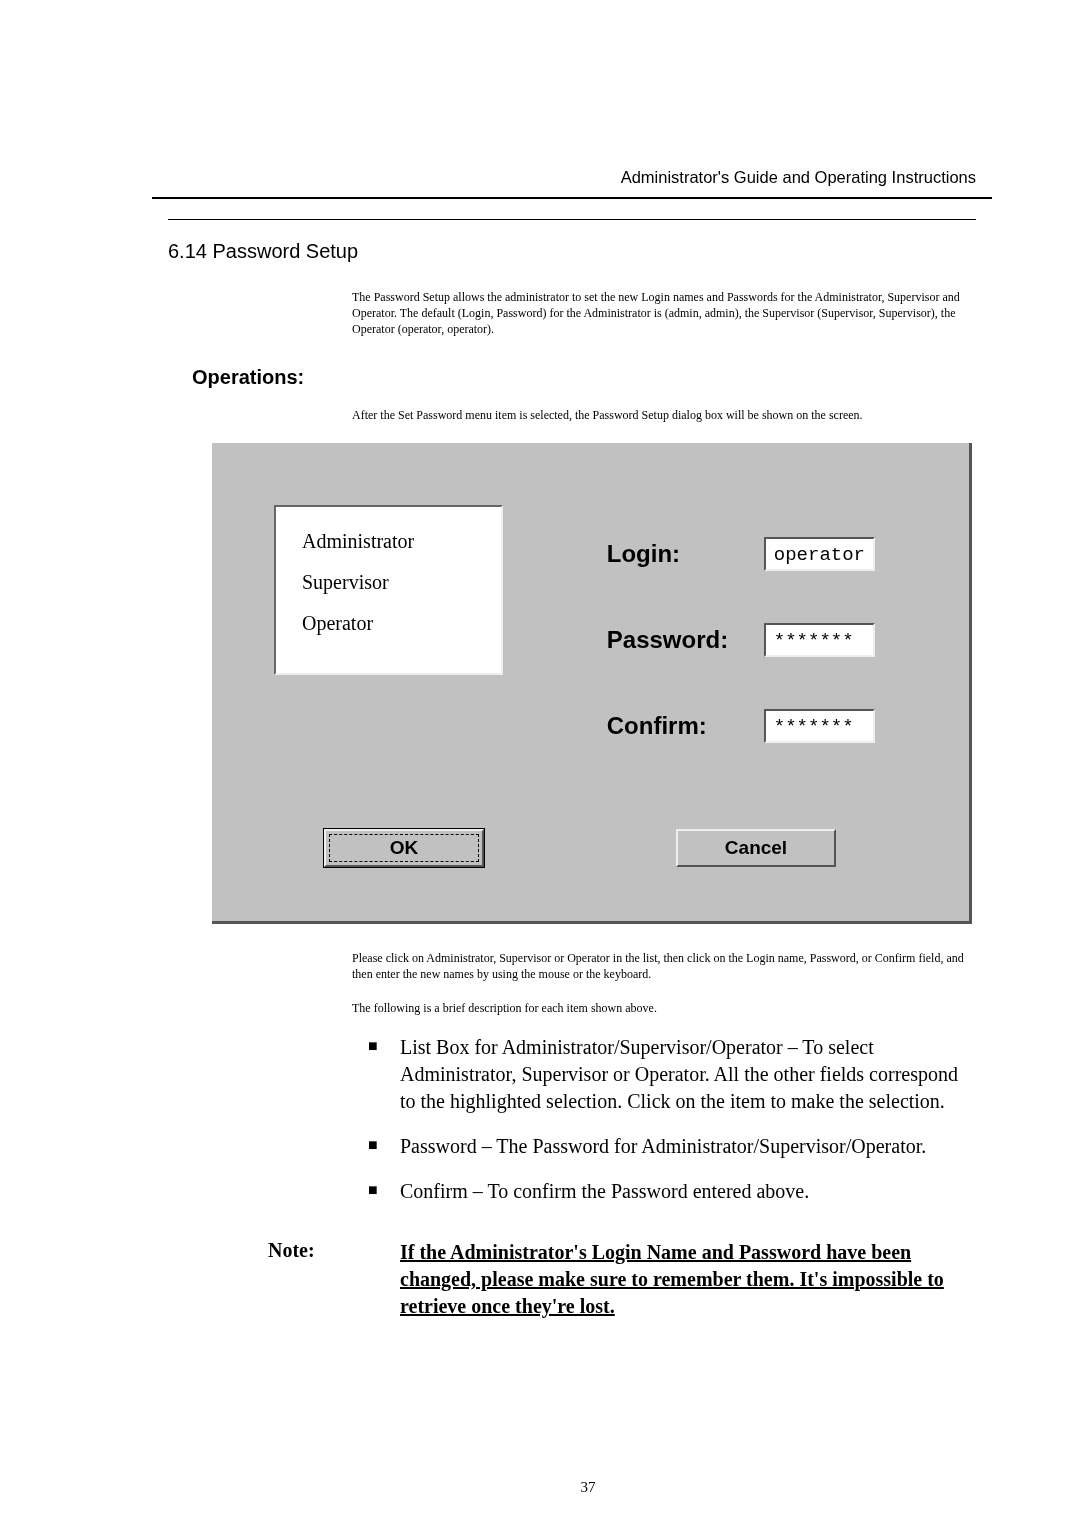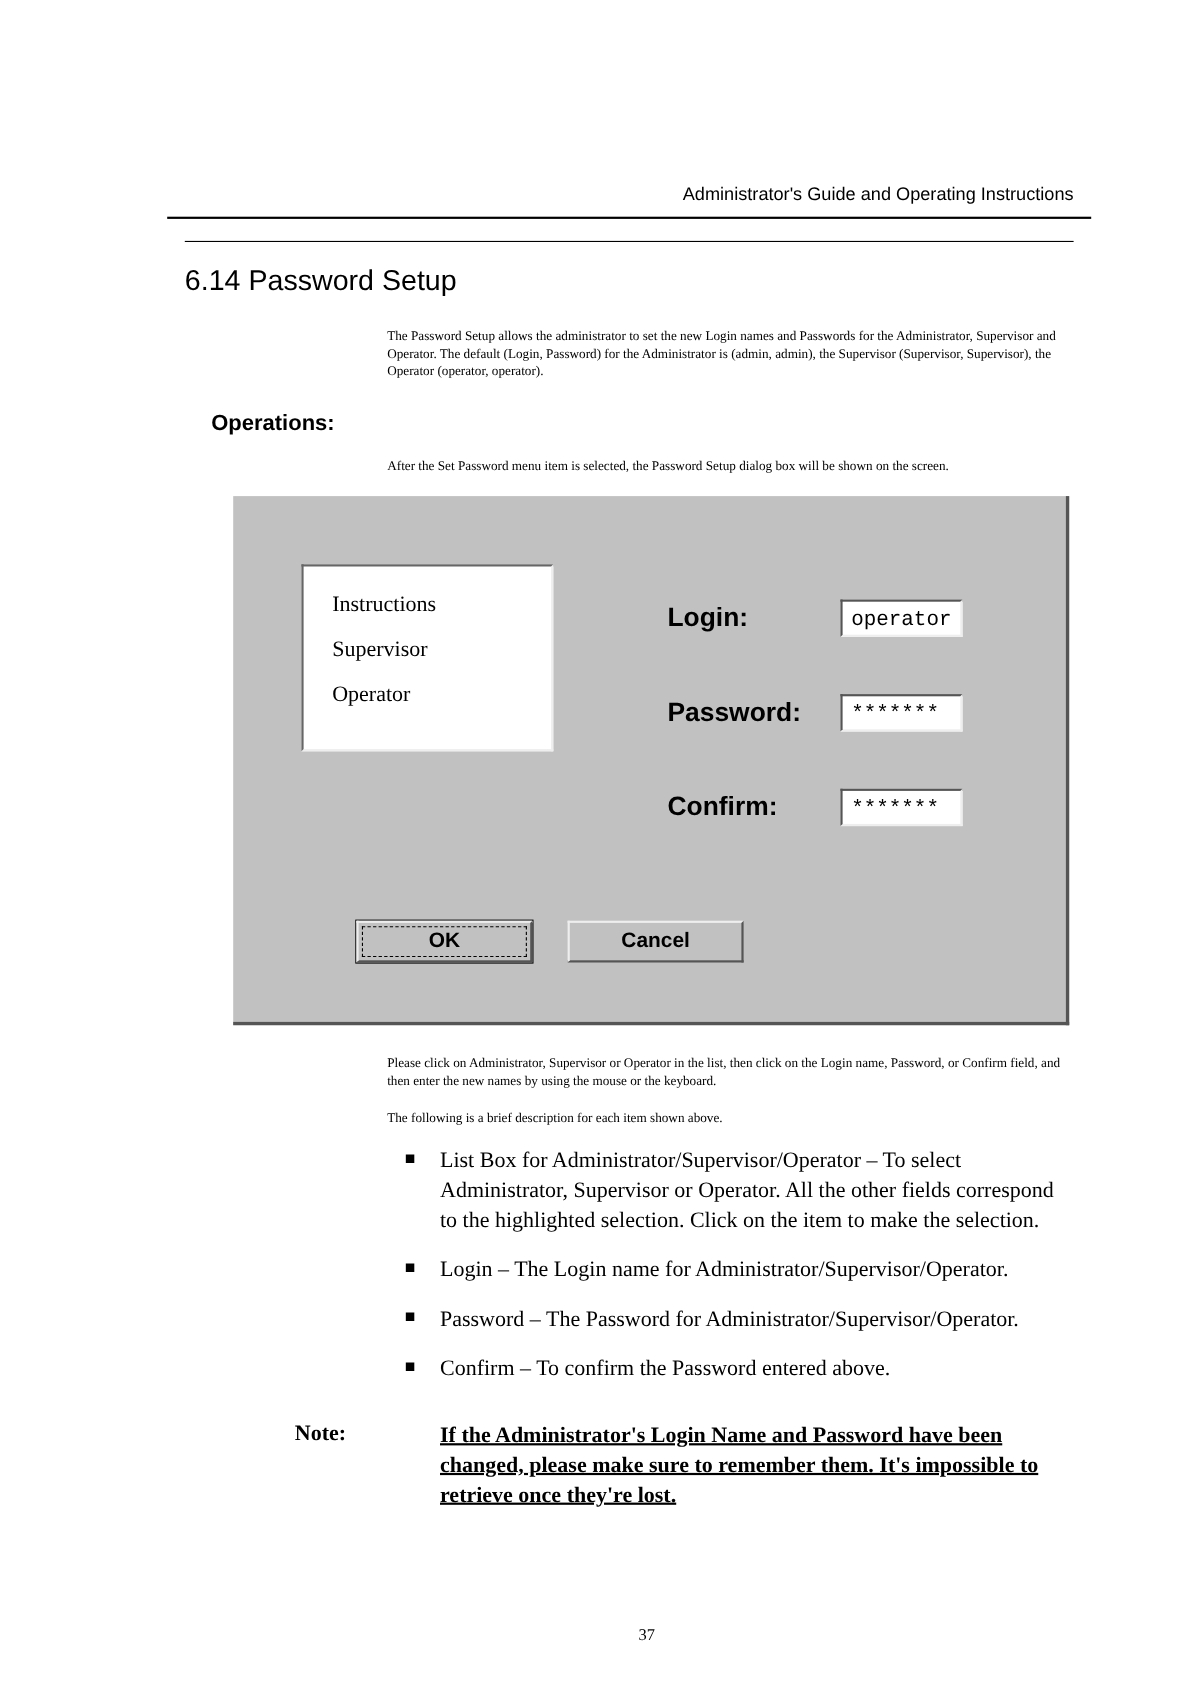--- a/index.html
+++ b/index.html
@@ -24,21 +24,21 @@
     margin: 0 0 20px 0;
   }
   hr.rule2 {
     border: none;
     border-top: 1px solid #000;
     margin-top:2px;
     margin-bottom: 20px;
   }
   .section-title {
     font-family: Arial, Helvetica, sans-serif;
-    font-size: 26px;
+    font-size: 20px;
     font-weight: normal;
     margin-bottom: 26px;
   }
   .body-indent {
     margin-left: 200px;
     font-size: 12px;
     line-height: 1.35;
   }
   .ops-heading {
     font-family: Arial, Helvetica, sans-serif;
@@ -95,20 +95,21 @@
     border-right: 2px solid #eee;
     border-bottom: 2px solid #eee;
     padding: 4px 8px;
     font-family: "Courier New", monospace;
     font-size: 19px;
     line-height: 24px;
   }
   .dlg-buttons {
     display: flex;
     margin-top: 18px;
+    gap: 160px;
     padding-left: 50px;
   }
   .btn {
     width: 160px;
     height: 38px;
     background: #c1c1c1;
     border-top: 2px solid #eee;
     border-left: 2px solid #eee;
     border-right: 2px solid #555;
     border-bottom: 2px solid #555;
@@ -179,21 +180,21 @@
 
 <div class="body-indent para">The Password Setup allows the administrator to set the new Login names and Passwords for the Administrator, Supervisor and Operator. The default (Login, Password) for the Administrator is (admin, admin), the Supervisor (Supervisor, Supervisor), the Operator (operator, operator).</div>
 
 <div class="ops-heading">Operations:</div>
 
 <div class="body-indent para">After the Set Password menu item is selected, the Password Setup dialog box will be shown on the screen.</div>
 
 <div class="dialog">
   <div class="dlg-top">
     <div class="listbox">
-      <div>Instructions</div>
+      <div>Administrator</div>
       <div>Supervisor</div>
       <div>Operator</div>
     </div>
     <div class="fields">
       <div class="field-row">
         <div class="field-label">Login:</div>
         <div class="field-input">operator</div>
       </div>
       <div class="field-row">
         <div class="field-label">Password:</div>
@@ -209,21 +210,20 @@
     <div class="btn focused">OK</div>
     <div class="btn">Cancel</div>
   </div>
 </div>
 
 <div class="body-indent para">Please click on Administrator, Supervisor or Operator in the list, then click on the Login name, Password, or Confirm field, and then enter the new names by using the mouse or the keyboard.</div>
 <div class="body-indent para">The following is a brief description for each item shown above.</div>
 
 <ul class="bullets">
   <li>List Box for Administrator/Supervisor/Operator – To select Administrator, Supervisor or Operator.    All the other fields correspond to the highlighted selection.    Click on the item to make the selection.</li>
-  <li>Login – The Login name for Administrator/Supervisor/Operator.</li>
   <li>Password – The Password for Administrator/Supervisor/Operator.</li>
   <li>Confirm – To confirm the Password entered above.</li>
 </ul>
 
 <div class="note-row">
   <div class="note-label">Note:</div>
   <div class="note-body">If the Administrator's Login Name and Password have been changed, please make sure to remember them.    It's impossible to retrieve once they're lost.</div>
 </div>
 
 <div class="page-num">37</div>

